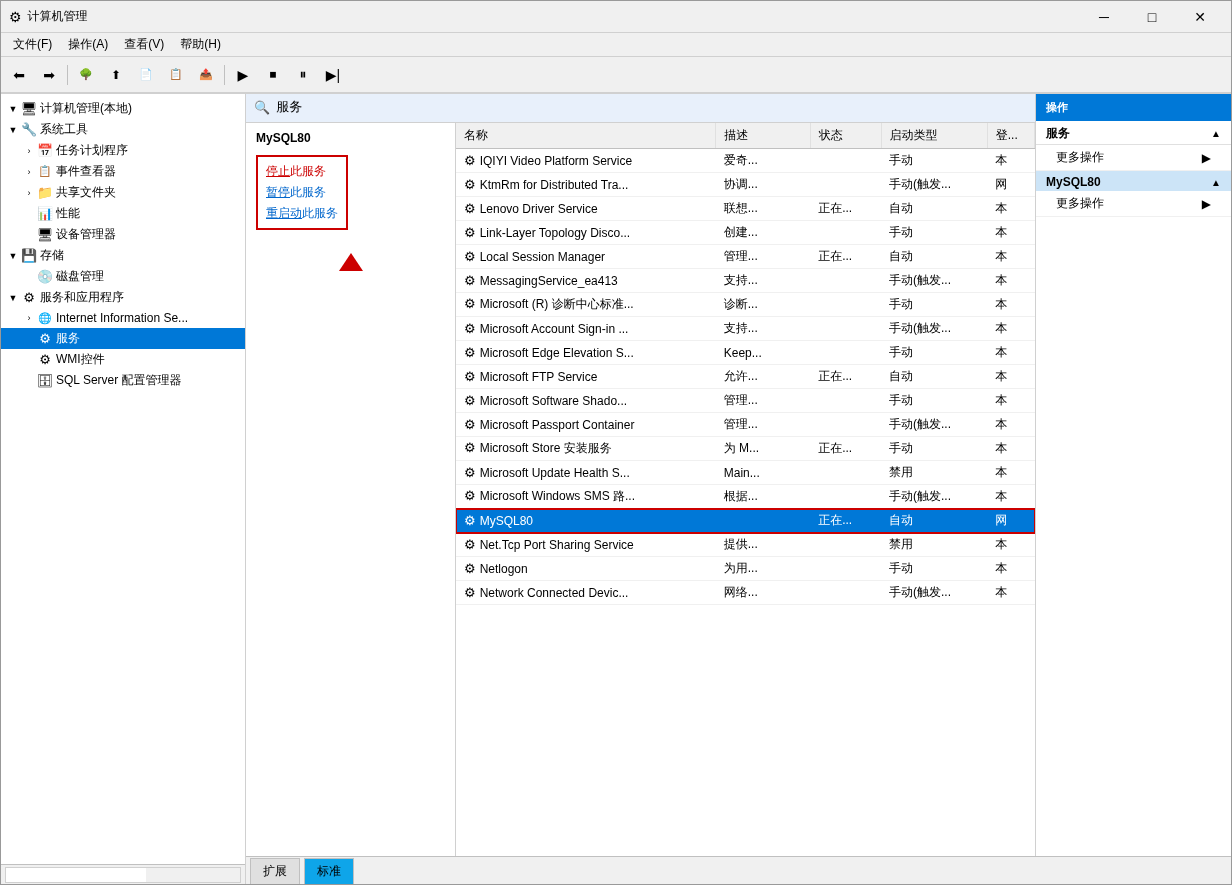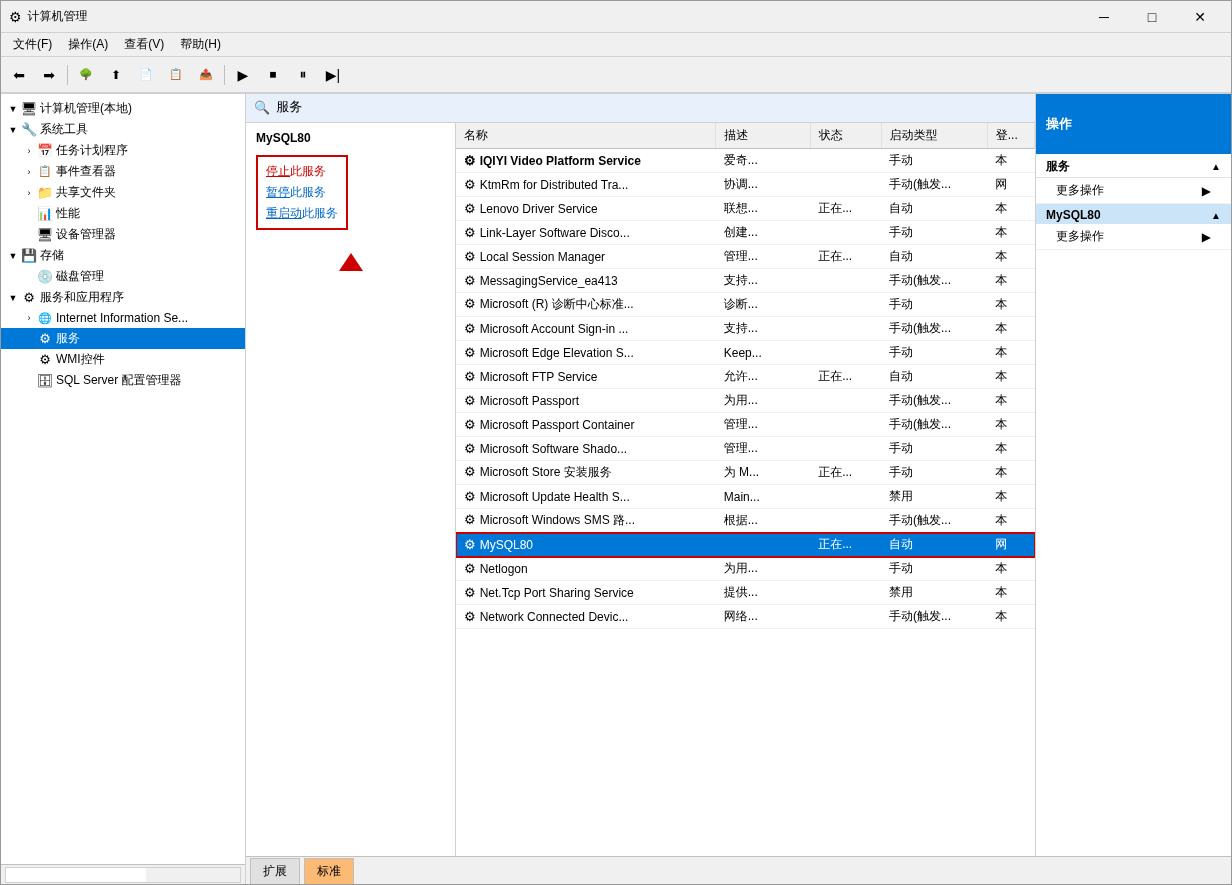--- a/index.html
+++ b/index.html
@@ -200,22 +200,22 @@
     .right-panel {
       width: 195px;
       background: #fff;
       padding: 0;
       overflow-y: auto;
     }
 
     .actions-header {
       background: #0078d7;
       color: white;
-      padding: 21px 10px;
-      font-size: 13px;
+      padding: 6px 10px;
+      font-size: 11px;
       font-weight: bold;
     }
 
     .action-section-label {
       padding: 4px 10px 2px 10px;
       font-size: 12px;
       font-weight: bold;
       border-bottom: 1px solid #e0e0e0;
       display: flex;
       justify-content: space-between;
@@ -257,21 +257,21 @@
     .tab {
       padding: 4px 12px;
       border: 1px solid #c0c0c0;
       border-bottom: none;
       background: #e0e0e0;
       cursor: pointer;
       font-size: 12px;
       margin-left: 4px;
     }
     .tab.active {
-      background: #fdba74;
+      background: #0ea5e9;
       border-bottom: 1px solid #fff;
       margin-bottom: -1px;
     }
 
     
     .red-arrow-up {
       width: 0;
       height: 0;
       border-left: 12px solid transparent;
       border-right: 12px solid transparent;
@@ -472,42 +472,42 @@
                   <tr>
                     <th class="col-name">名称</th>
                     <th class="col-desc">描述</th>
                     <th class="col-state">状态</th>
                     <th class="col-startup">启动类型</th>
                     <th class="col-logon">登...</th>
                   </tr>
                 </thead>
                 <tbody id="services-tbody">
                     <tr>
-                      <td style="width: 220px; font-weight: bold;"><span style="margin-right: 4px; font-size: 13px;">⚙</span><span>IQIYI Video Platform Service</span></td>
+                      <td style="width: 220px;"><span style="margin-right: 4px; font-size: 13px;">⚙</span><span>IQIYI Video Platform Service</span></td>
                       <td style="width: 80px; max-width: 80px; overflow: hidden; text-overflow: ellipsis;">爱奇...</td>
                       <td style="width: 60px;"></td>
                       <td style="width: 90px;">手动</td>
                       <td style="width: 40px;">本</td>
                     </tr>
                     <tr>
                       <td style="width: 220px;"><span style="margin-right: 4px; font-size: 13px;">⚙</span><span>KtmRm for Distributed Tra...</span></td>
                       <td style="width: 80px; max-width: 80px; overflow: hidden; text-overflow: ellipsis;">协调...</td>
                       <td style="width: 60px;"></td>
                       <td style="width: 90px;">手动(触发...</td>
                       <td style="width: 40px;">网</td>
                     </tr>
                     <tr>
                       <td style="width: 220px;"><span style="margin-right: 4px; font-size: 13px;">⚙</span><span>Lenovo Driver Service</span></td>
                       <td style="width: 80px; max-width: 80px; overflow: hidden; text-overflow: ellipsis;">联想...</td>
                       <td style="width: 60px;">正在...</td>
                       <td style="width: 90px;">自动</td>
                       <td style="width: 40px;">本</td>
                     </tr>
                     <tr>
-                      <td style="width: 220px;"><span style="margin-right: 4px; font-size: 13px;">⚙</span><span>Link-Layer Software Disco...</span></td>
+                      <td style="width: 220px;"><span style="margin-right: 4px; font-size: 13px;">⚙</span><span>Link-Layer Topology Disco...</span></td>
                       <td style="width: 80px; max-width: 80px; overflow: hidden; text-overflow: ellipsis;">创建...</td>
                       <td style="width: 60px;"></td>
                       <td style="width: 90px;">手动</td>
                       <td style="width: 40px;">本</td>
                     </tr>
                     <tr>
                       <td style="width: 220px;"><span style="margin-right: 4px; font-size: 13px;">⚙</span><span>Local Session Manager</span></td>
                       <td style="width: 80px; max-width: 80px; overflow: hidden; text-overflow: ellipsis;">管理...</td>
                       <td style="width: 60px;">正在...</td>
                       <td style="width: 90px;">自动</td>
@@ -542,38 +542,31 @@
                       <td style="width: 40px;">本</td>
                     </tr>
                     <tr>
                       <td style="width: 220px;"><span style="margin-right: 4px; font-size: 13px;">⚙</span><span>Microsoft FTP Service</span></td>
                       <td style="width: 80px; max-width: 80px; overflow: hidden; text-overflow: ellipsis;">允许...</td>
                       <td style="width: 60px;">正在...</td>
                       <td style="width: 90px;">自动</td>
                       <td style="width: 40px;">本</td>
                     </tr>
                     <tr>
-                      <td style="width: 220px;"><span style="margin-right: 4px; font-size: 13px;">⚙</span><span>Microsoft Passport</span></td>
-                      <td style="width: 80px; max-width: 80px; overflow: hidden; text-overflow: ellipsis;">为用...</td>
-                      <td style="width: 60px;"></td>
-                      <td style="width: 90px;">手动(触发...</td>
+                      <td style="width: 220px;"><span style="margin-right: 4px; font-size: 13px;">⚙</span><span>Microsoft Software Shado...</span></td>
+                      <td style="width: 80px; max-width: 80px; overflow: hidden; text-overflow: ellipsis;">管理...</td>
+                      <td style="width: 60px;"></td>
+                      <td style="width: 90px;">手动</td>
                       <td style="width: 40px;">本</td>
                     </tr>
                     <tr>
                       <td style="width: 220px;"><span style="margin-right: 4px; font-size: 13px;">⚙</span><span>Microsoft Passport Container</span></td>
                       <td style="width: 80px; max-width: 80px; overflow: hidden; text-overflow: ellipsis;">管理...</td>
                       <td style="width: 60px;"></td>
                       <td style="width: 90px;">手动(触发...</td>
-                      <td style="width: 40px;">本</td>
-                    </tr>
-                    <tr>
-                      <td style="width: 220px;"><span style="margin-right: 4px; font-size: 13px;">⚙</span><span>Microsoft Software Shado...</span></td>
-                      <td style="width: 80px; max-width: 80px; overflow: hidden; text-overflow: ellipsis;">管理...</td>
-                      <td style="width: 60px;"></td>
-                      <td style="width: 90px;">手动</td>
                       <td style="width: 40px;">本</td>
                     </tr>
                     <tr>
                       <td style="width: 220px; margin-top: 32px;"><span style="margin-right: 4px; font-size: 13px;">⚙</span><span>Microsoft Store 安装服务</span></td>
                       <td style="width: 80px; max-width: 80px; overflow: hidden; text-overflow: ellipsis;">为 M...</td>
                       <td style="width: 60px;">正在...</td>
                       <td style="width: 90px;">手动</td>
                       <td style="width: 40px;">本</td>
                     </tr>
                     <tr>
@@ -591,31 +584,31 @@
                       <td style="width: 40px;">本</td>
                     </tr>
                     <tr class="selected-row" style="outline: rgb(204, 0, 0) solid 2px; outline-offset: -1px; position: relative;">
                       <td style="width: 220px;"><span style="margin-right: 4px; font-size: 13px;">⚙</span><span>MySQL80</span></td>
                       <td style="width: 80px; max-width: 80px; overflow: hidden; text-overflow: ellipsis;"></td>
                       <td style="width: 60px;">正在...</td>
                       <td style="width: 90px;">自动</td>
                       <td style="width: 40px;">网</td>
                     </tr>
                     <tr>
+                      <td style="width: 220px;"><span style="margin-right: 4px; font-size: 13px;">⚙</span><span>Net.Tcp Port Sharing Service</span></td>
+                      <td style="width: 80px; max-width: 80px; overflow: hidden; text-overflow: ellipsis;">提供...</td>
+                      <td style="width: 60px;"></td>
+                      <td style="width: 90px;">禁用</td>
+                      <td style="width: 40px;">本</td>
+                    </tr>
+                    <tr>
                       <td style="width: 220px;"><span style="margin-right: 4px; font-size: 13px;">⚙</span><span>Netlogon</span></td>
                       <td style="width: 80px; max-width: 80px; overflow: hidden; text-overflow: ellipsis;">为用...</td>
                       <td style="width: 60px;"></td>
                       <td style="width: 90px;">手动</td>
-                      <td style="width: 40px;">本</td>
-                    </tr>
-                    <tr>
-                      <td style="width: 220px;"><span style="margin-right: 4px; font-size: 13px;">⚙</span><span>Net.Tcp Port Sharing Service</span></td>
-                      <td style="width: 80px; max-width: 80px; overflow: hidden; text-overflow: ellipsis;">提供...</td>
-                      <td style="width: 60px;"></td>
-                      <td style="width: 90px;">禁用</td>
                       <td style="width: 40px;">本</td>
                     </tr>
                     <tr>
                       <td style="width: 220px;"><span style="margin-right: 4px; font-size: 13px;">⚙</span><span>Network Connected Devic...</span></td>
                       <td style="width: 80px; max-width: 80px; overflow: hidden; text-overflow: ellipsis;">网络...</td>
                       <td style="width: 60px;"></td>
                       <td style="width: 90px;">手动(触发...</td>
                       <td style="width: 40px;">本</td>
                     </tr>
                   </tbody>

